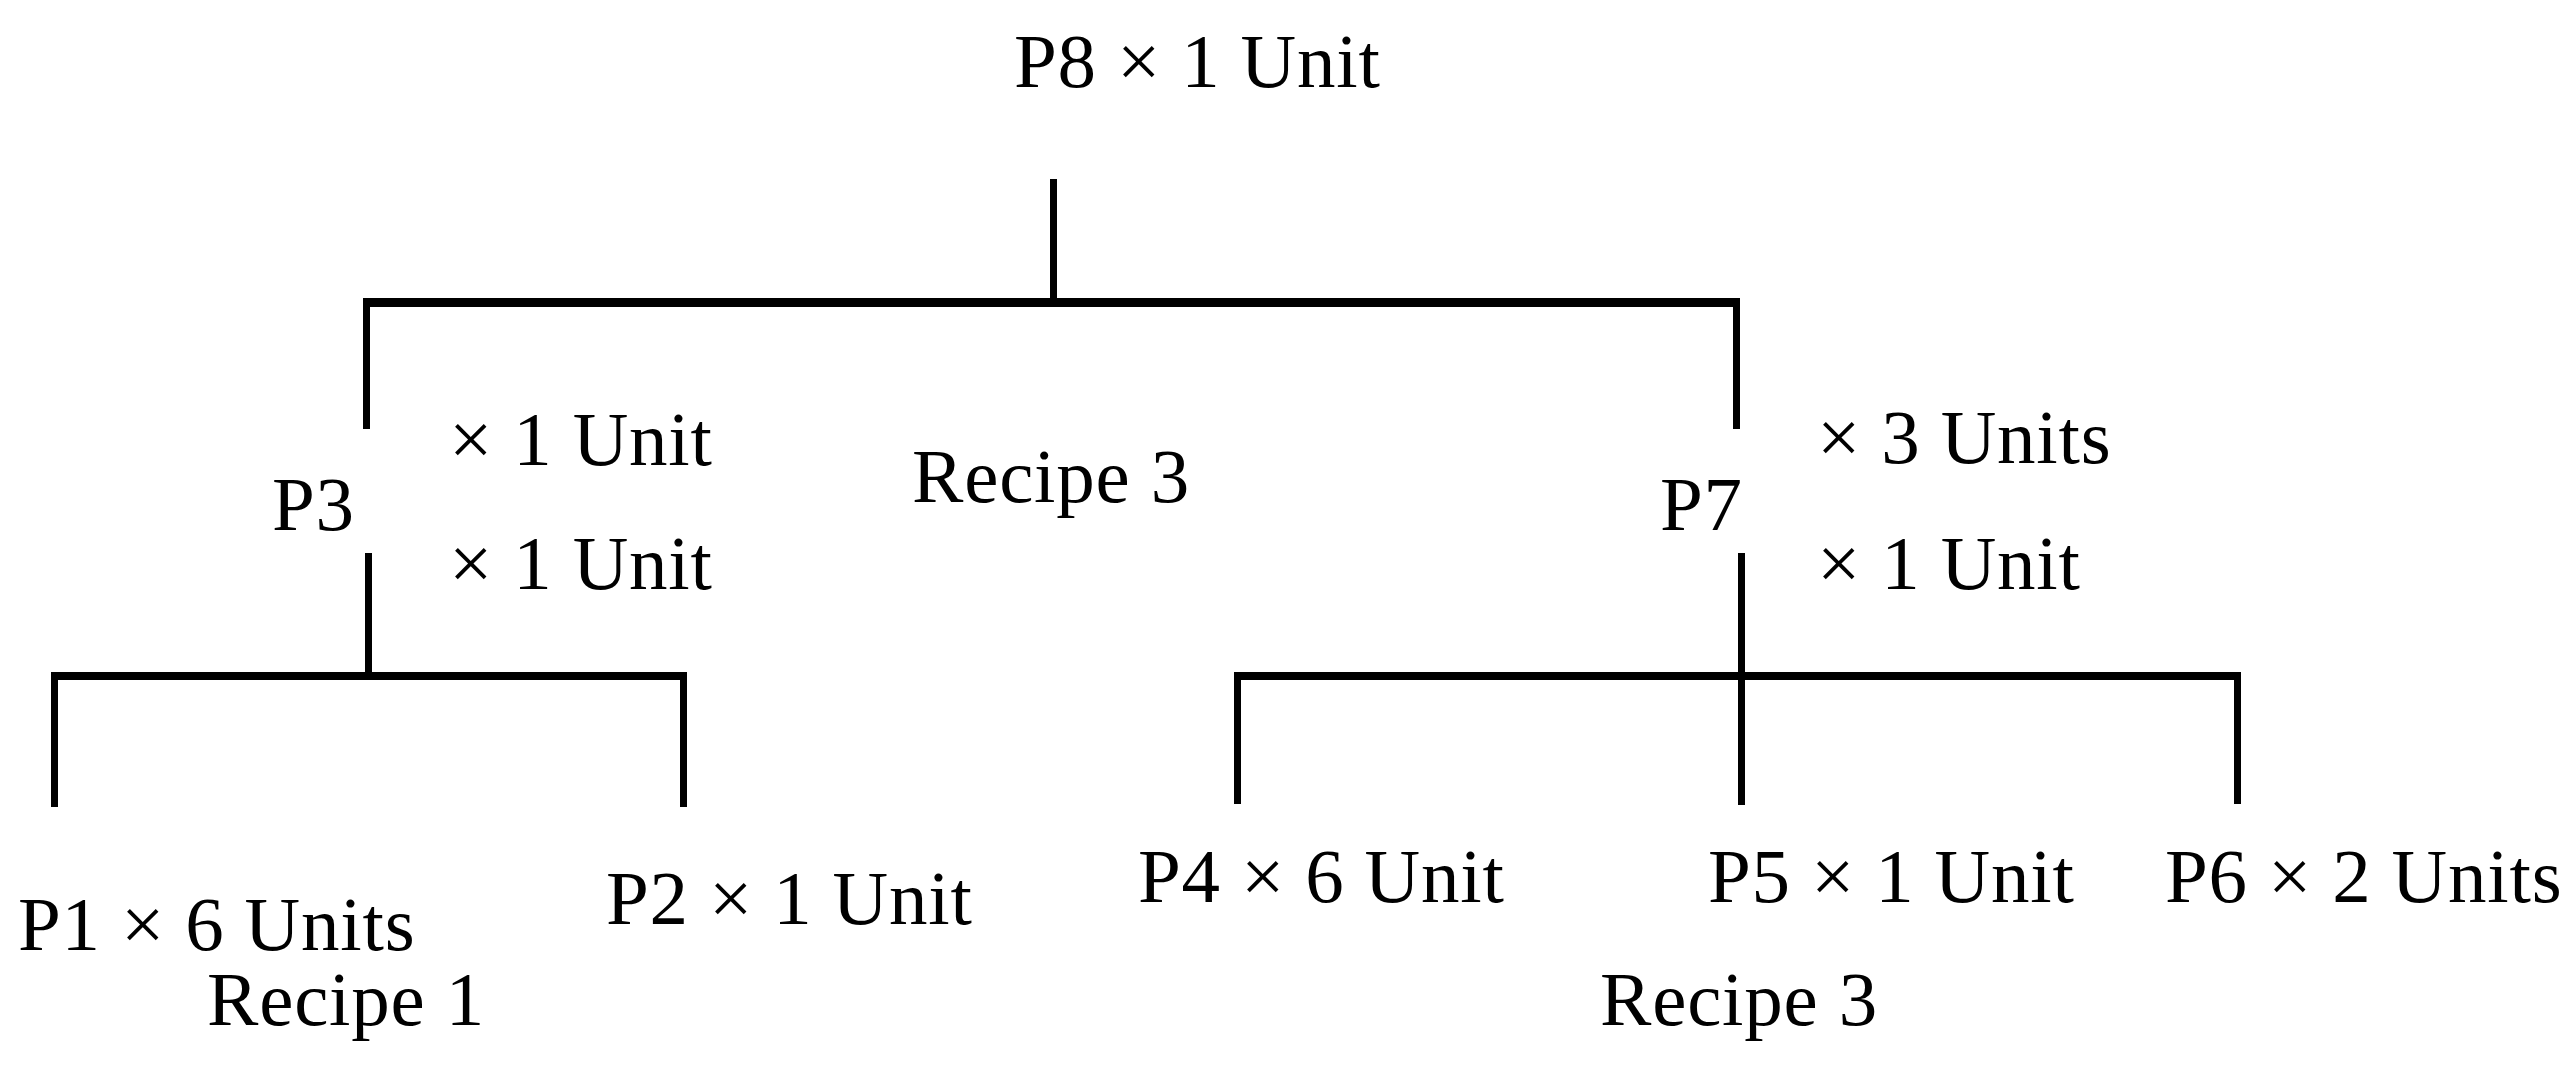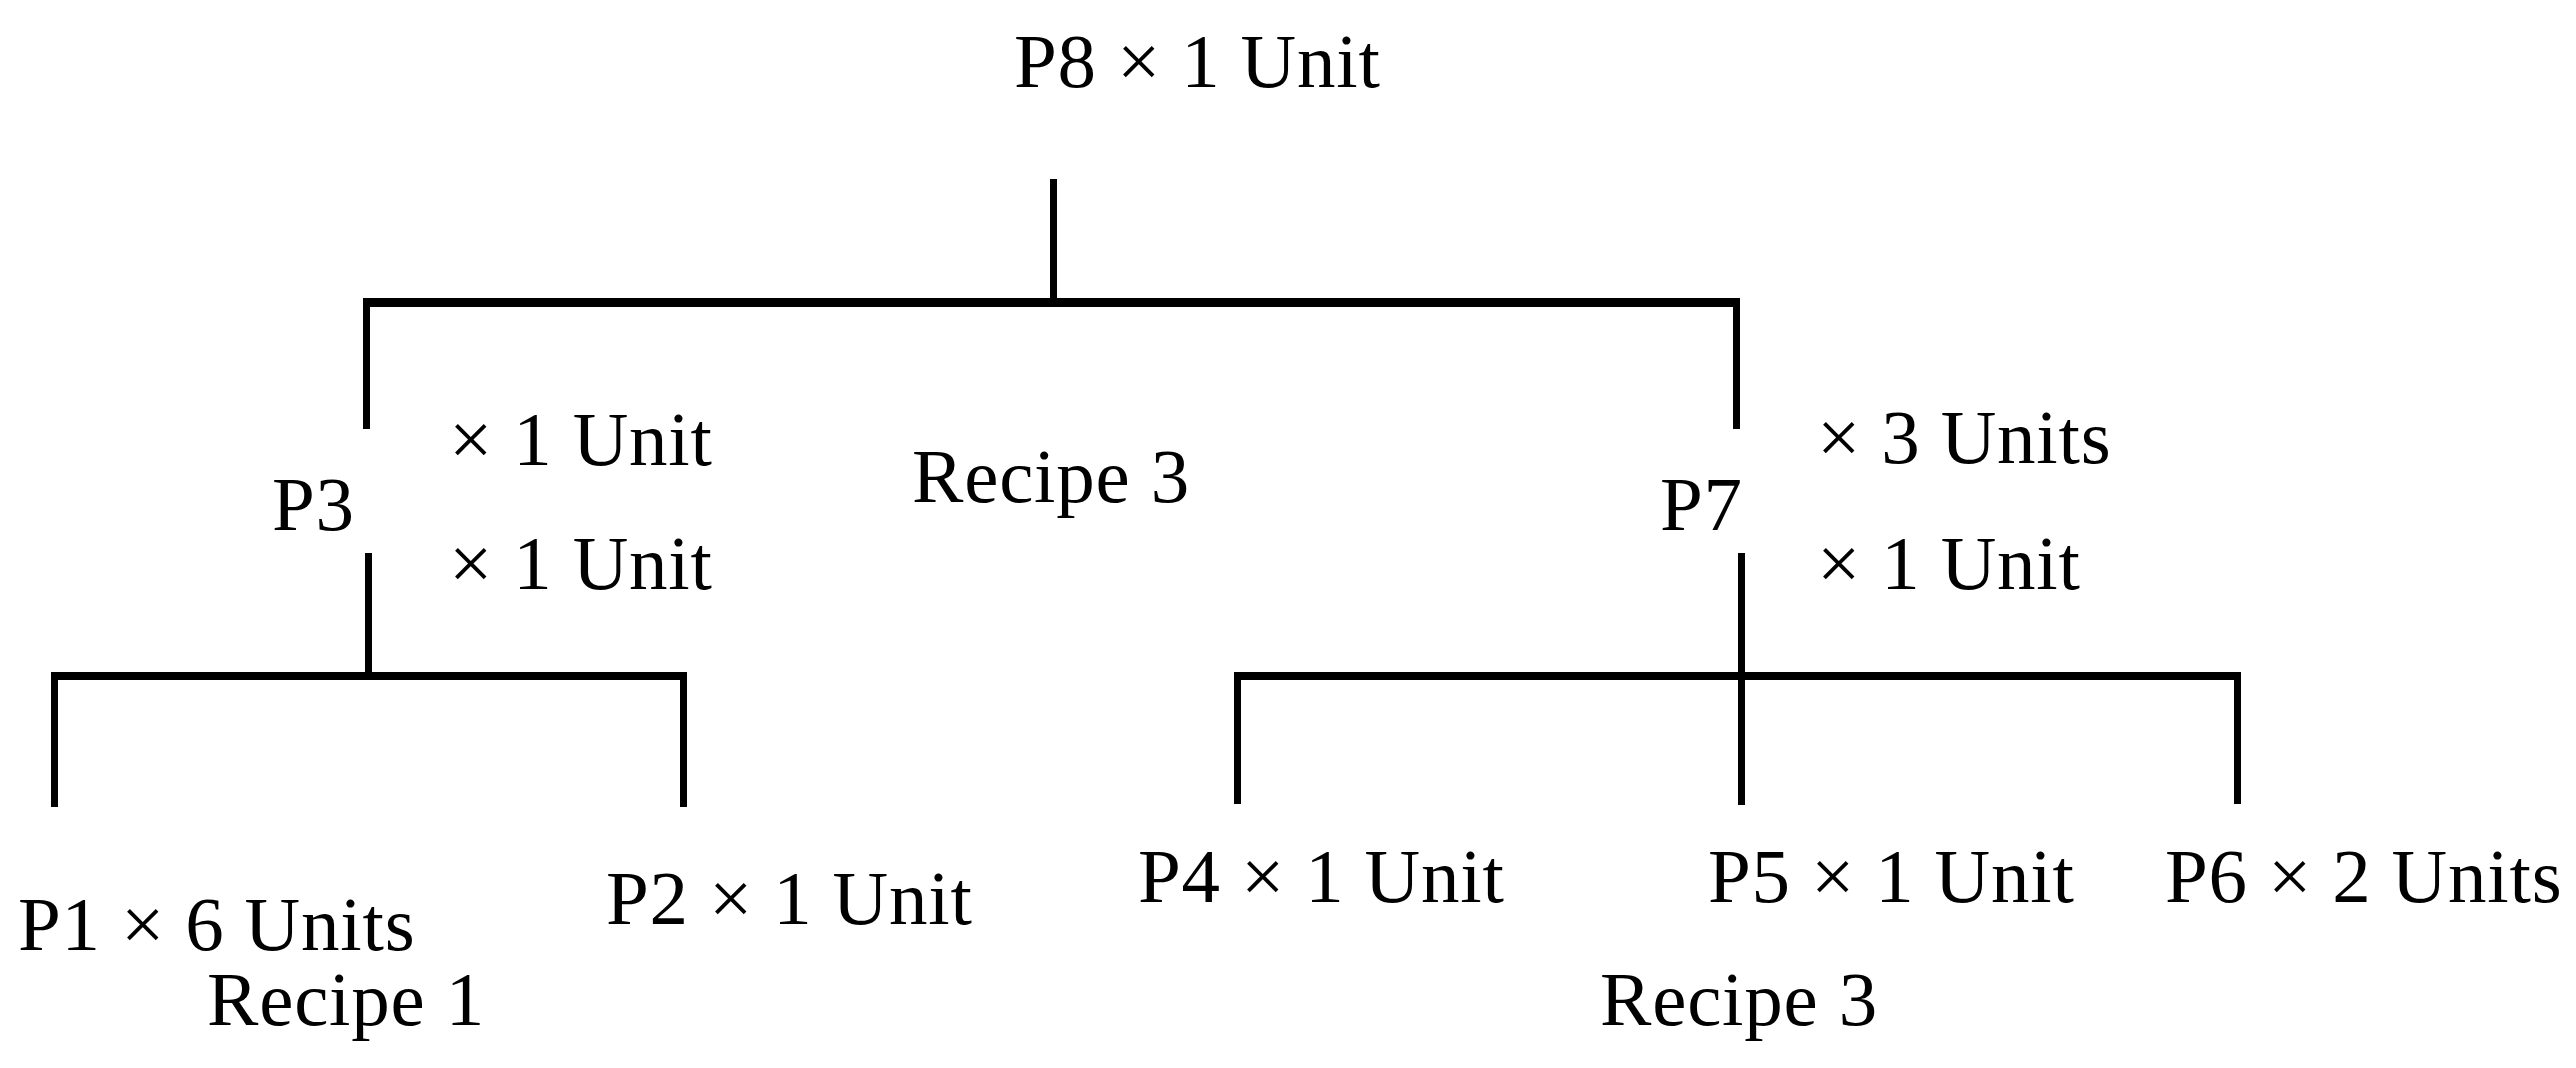--- a/index.html
+++ b/index.html
@@ -85,21 +85,21 @@
   <div class="line ln-right-low-stem"></div>
   <div class="line ln-h2"></div>
   <div class="line ln-p1-drop"></div>
   <div class="line ln-p2-drop"></div>
   <div class="line ln-h3"></div>
   <div class="line ln-p4-drop"></div>
   <div class="line ln-p6-drop"></div>
 
   <div class="label pos-p1">P1 × 6 Units</div>
   <div class="label pos-p2">P2 × 1 Unit</div>
-  <div class="label pos-p4">P4 × 1 Unit</div>
+  <div class="label pos-p4">P4 × 6 Unit</div>
   <div class="label pos-p5">P5 × 1 Unit</div>
   <div class="label pos-p6">P6 × 2 Units</div>
 
   <div class="label pos-recipe1">Recipe 1</div>
   <div class="label pos-recipe2">Recipe 3</div>
 
 </div>
 
 
 </body></html>

